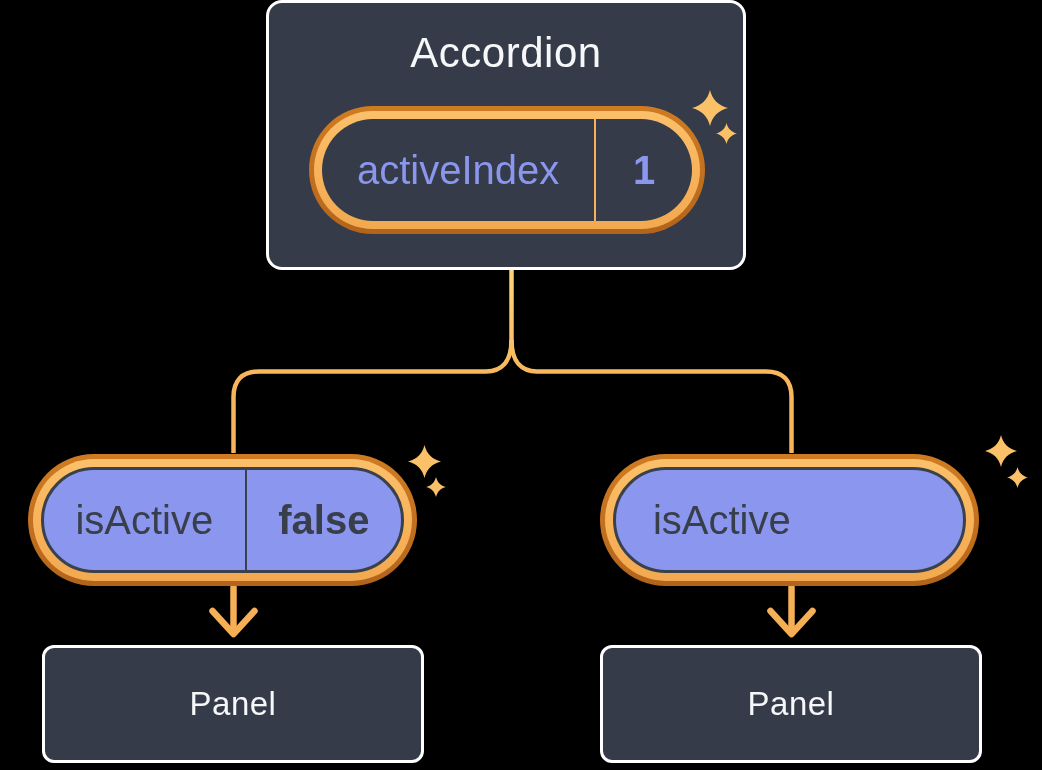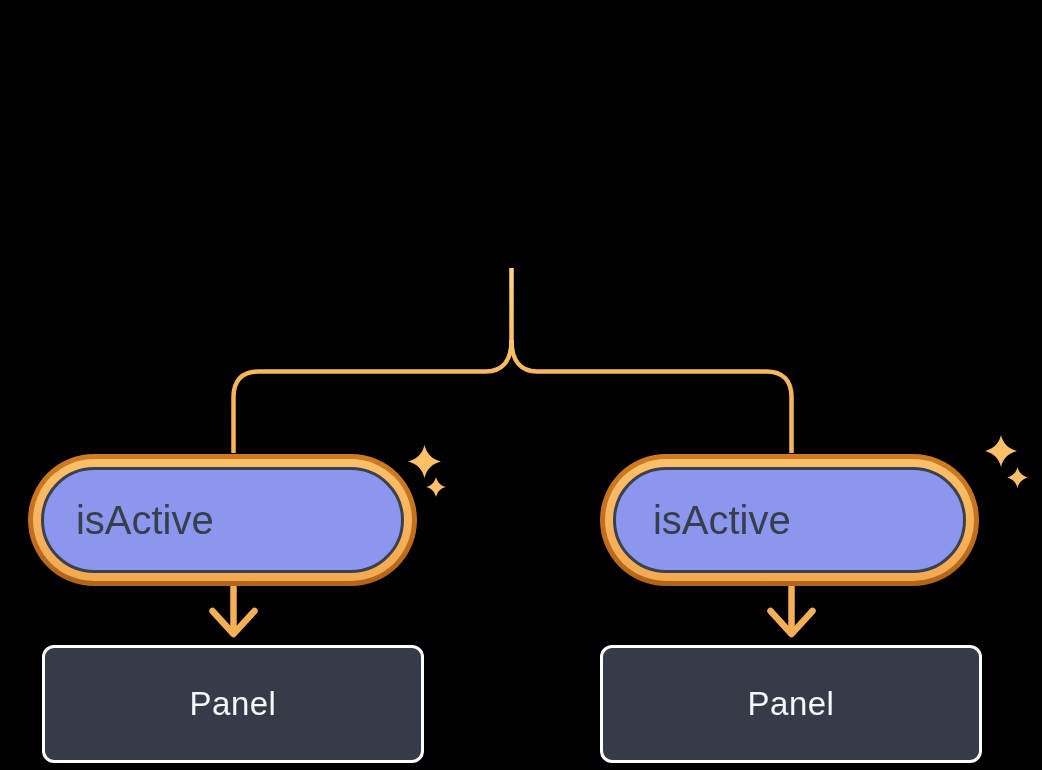--- a/index.html
+++ b/index.html
@@ -102,25 +102,43 @@
     <g fill="none" stroke="url(#conn)" stroke-width="6.5" stroke-linecap="round" stroke-linejoin="round">
       <path d="M233.5 587 L233.5 630"></path>
       <path d="M212.5 611 L233.5 634 L254.5 611"></path>
     </g>
     <g fill="none" stroke="url(#conn)" stroke-width="6.5" stroke-linecap="round" stroke-linejoin="round">
       <path d="M791.5 587 L791.5 630"></path>
       <path d="M770.5 611 L791.5 634 L812.5 611"></path>
     </g>
   </svg>
 
+  <div class="box accordion">
+    <div class="box-title">Accordion</div>
+    <div class="pill-outer state-pill">
+      <div class="pill-mid">
+        <div class="pill-inner dark">
+          <div class="cell name">activeIndex</div>
+          <div class="cell value">1</div>
+        </div>
+      </div>
+    </div>
+    <svg class="sparkle" style="left:423px;top:87px" width="36" height="36" viewBox="0 0 40 40">
+      <path d="M20 0 C22.4 10.4 29.6 17.6 40 20 C29.6 22.4 22.4 29.6 20 40 C17.6 29.6 10.4 22.4 0 20 C10.4 17.6 17.6 10.4 20 0 Z"></path>
+    </svg>
+    <svg class="sparkle" style="left:447px;top:120px" width="21" height="21" viewBox="0 0 40 40">
+      <path d="M20 0 C22.4 10.4 29.6 17.6 40 20 C29.6 22.4 22.4 29.6 20 40 C17.6 29.6 10.4 22.4 0 20 C10.4 17.6 17.6 10.4 20 0 Z"></path>
+    </svg>
+  </div>
 
   <div class="pill-outer prop-pill-left">
     <div class="pill-mid">
       <div class="pill-inner purple">
         <div class="cell name">isActive</div>
+        <div class="cell value">false</div>
       </div>
     </div>
   </div>
   <svg class="sparkle" style="left:408px;top:445px" width="33" height="33" viewBox="0 0 40 40">
     <path d="M20 0 C22.4 10.4 29.6 17.6 40 20 C29.6 22.4 22.4 29.6 20 40 C17.6 29.6 10.4 22.4 0 20 C10.4 17.6 17.6 10.4 20 0 Z"></path>
   </svg>
   <svg class="sparkle" style="left:426px;top:477px" width="20" height="20" viewBox="0 0 40 40">
     <path d="M20 0 C22.4 10.4 29.6 17.6 40 20 C29.6 22.4 22.4 29.6 20 40 C17.6 29.6 10.4 22.4 0 20 C10.4 17.6 17.6 10.4 20 0 Z"></path>
   </svg>
 

